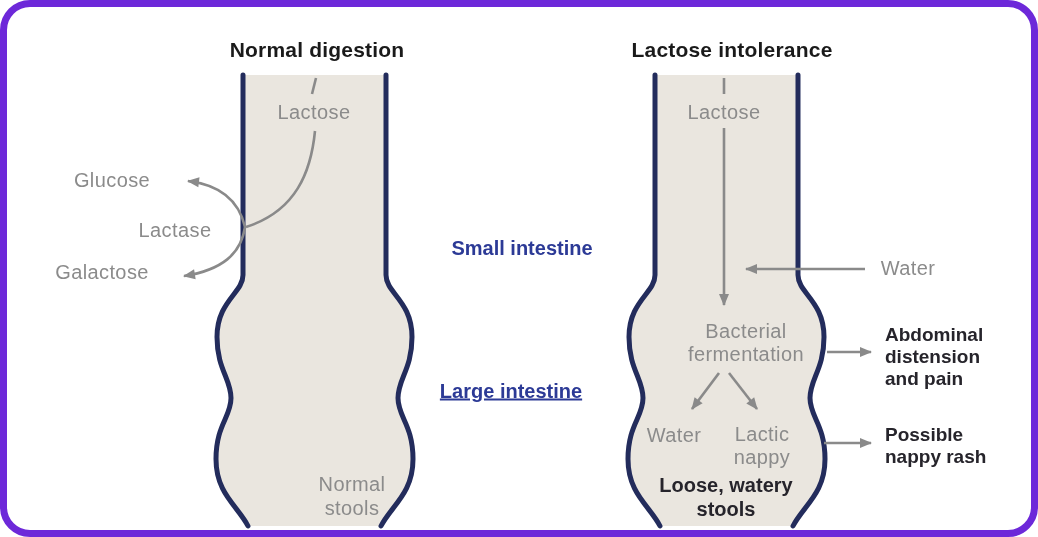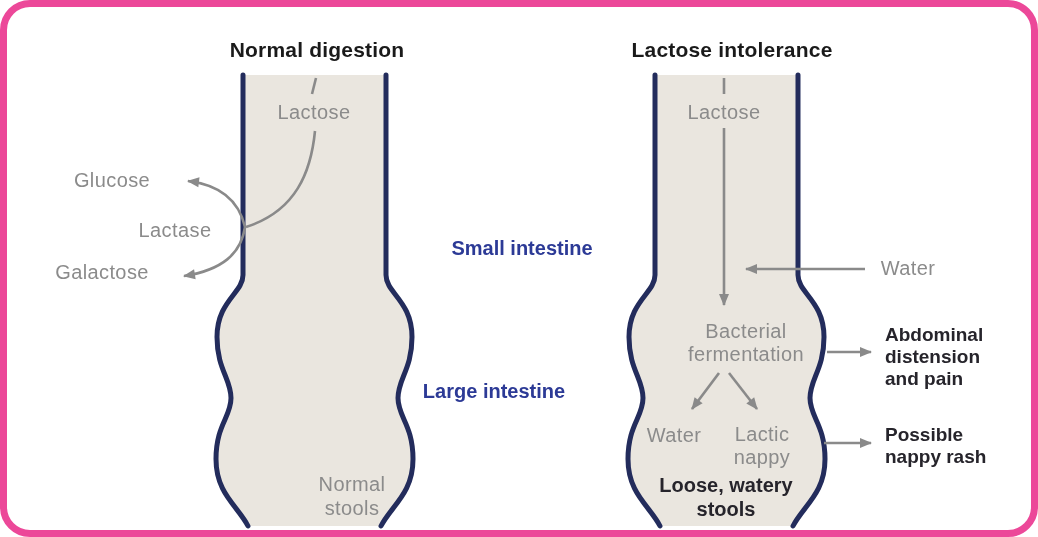--- a/index.html
+++ b/index.html
@@ -1,21 +1,21 @@
 <!DOCTYPE html>
 <html><head>
 <meta charset="utf-8">
 <style>
   html,body { margin:0; padding:0; background:#ffffff; }
   #stage {
     position:relative;
     width:1038px; height:537px;
     box-sizing:border-box;
     background:#ffffff;
-    border:7px solid #ec4899;
+    border:7px solid #6d28d9;
     border-radius:30px;
     overflow:hidden;
     font-family:"Liberation Sans", sans-serif;
   }
   #shapes { position:absolute; left:0; top:0; width:1038px; height:537px; }
   .lbl {
     position:absolute;
     transform:translate(-50%,-50%);
     white-space:nowrap;
     text-align:center;
@@ -92,21 +92,21 @@
   <div class="lbl gray" style="left:307px; top:105px;">Lactose</div>
   <div class="lbl gray" style="left:105px; top:173px;">Glucose</div>
   <div class="lbl gray" style="left:168px; top:223px;">Lactase</div>
   <div class="lbl gray" style="left:95px; top:265px;">Galactose</div>
   <div class="lbl gray lines20" style="left:305px; top:489px;">
     <div>Normal</div>
     <div>stools</div>
   </div>
 
   <div class="lbl navy" style="left:515px; top:197px;">Small intestine</div>
-  <div class="lbl navy" style="left:487px; top:340px;">Large intestine</div>
+  <div class="lbl navy" style="left:504px; top:340px;text-decoration:underline;">Large intestine</div>
 
   <div class="lbl gray" style="left:717px; top:105px;">Lactose</div>
   <div class="lbl gray" style="left:901px; top:261px;">Water</div>
   <div class="lbl gray lines23" style="left:719px; top:336px;margin-left:20px;">
     <div>Bacterial</div>
     <div>fermentation</div>
   </div>
   <div class="lbl gray" style="left:667px; top:428px;">Water</div>
   <div class="lbl gray lines23" style="left:755px; top:439px;">
     <div>Lactic</div>

